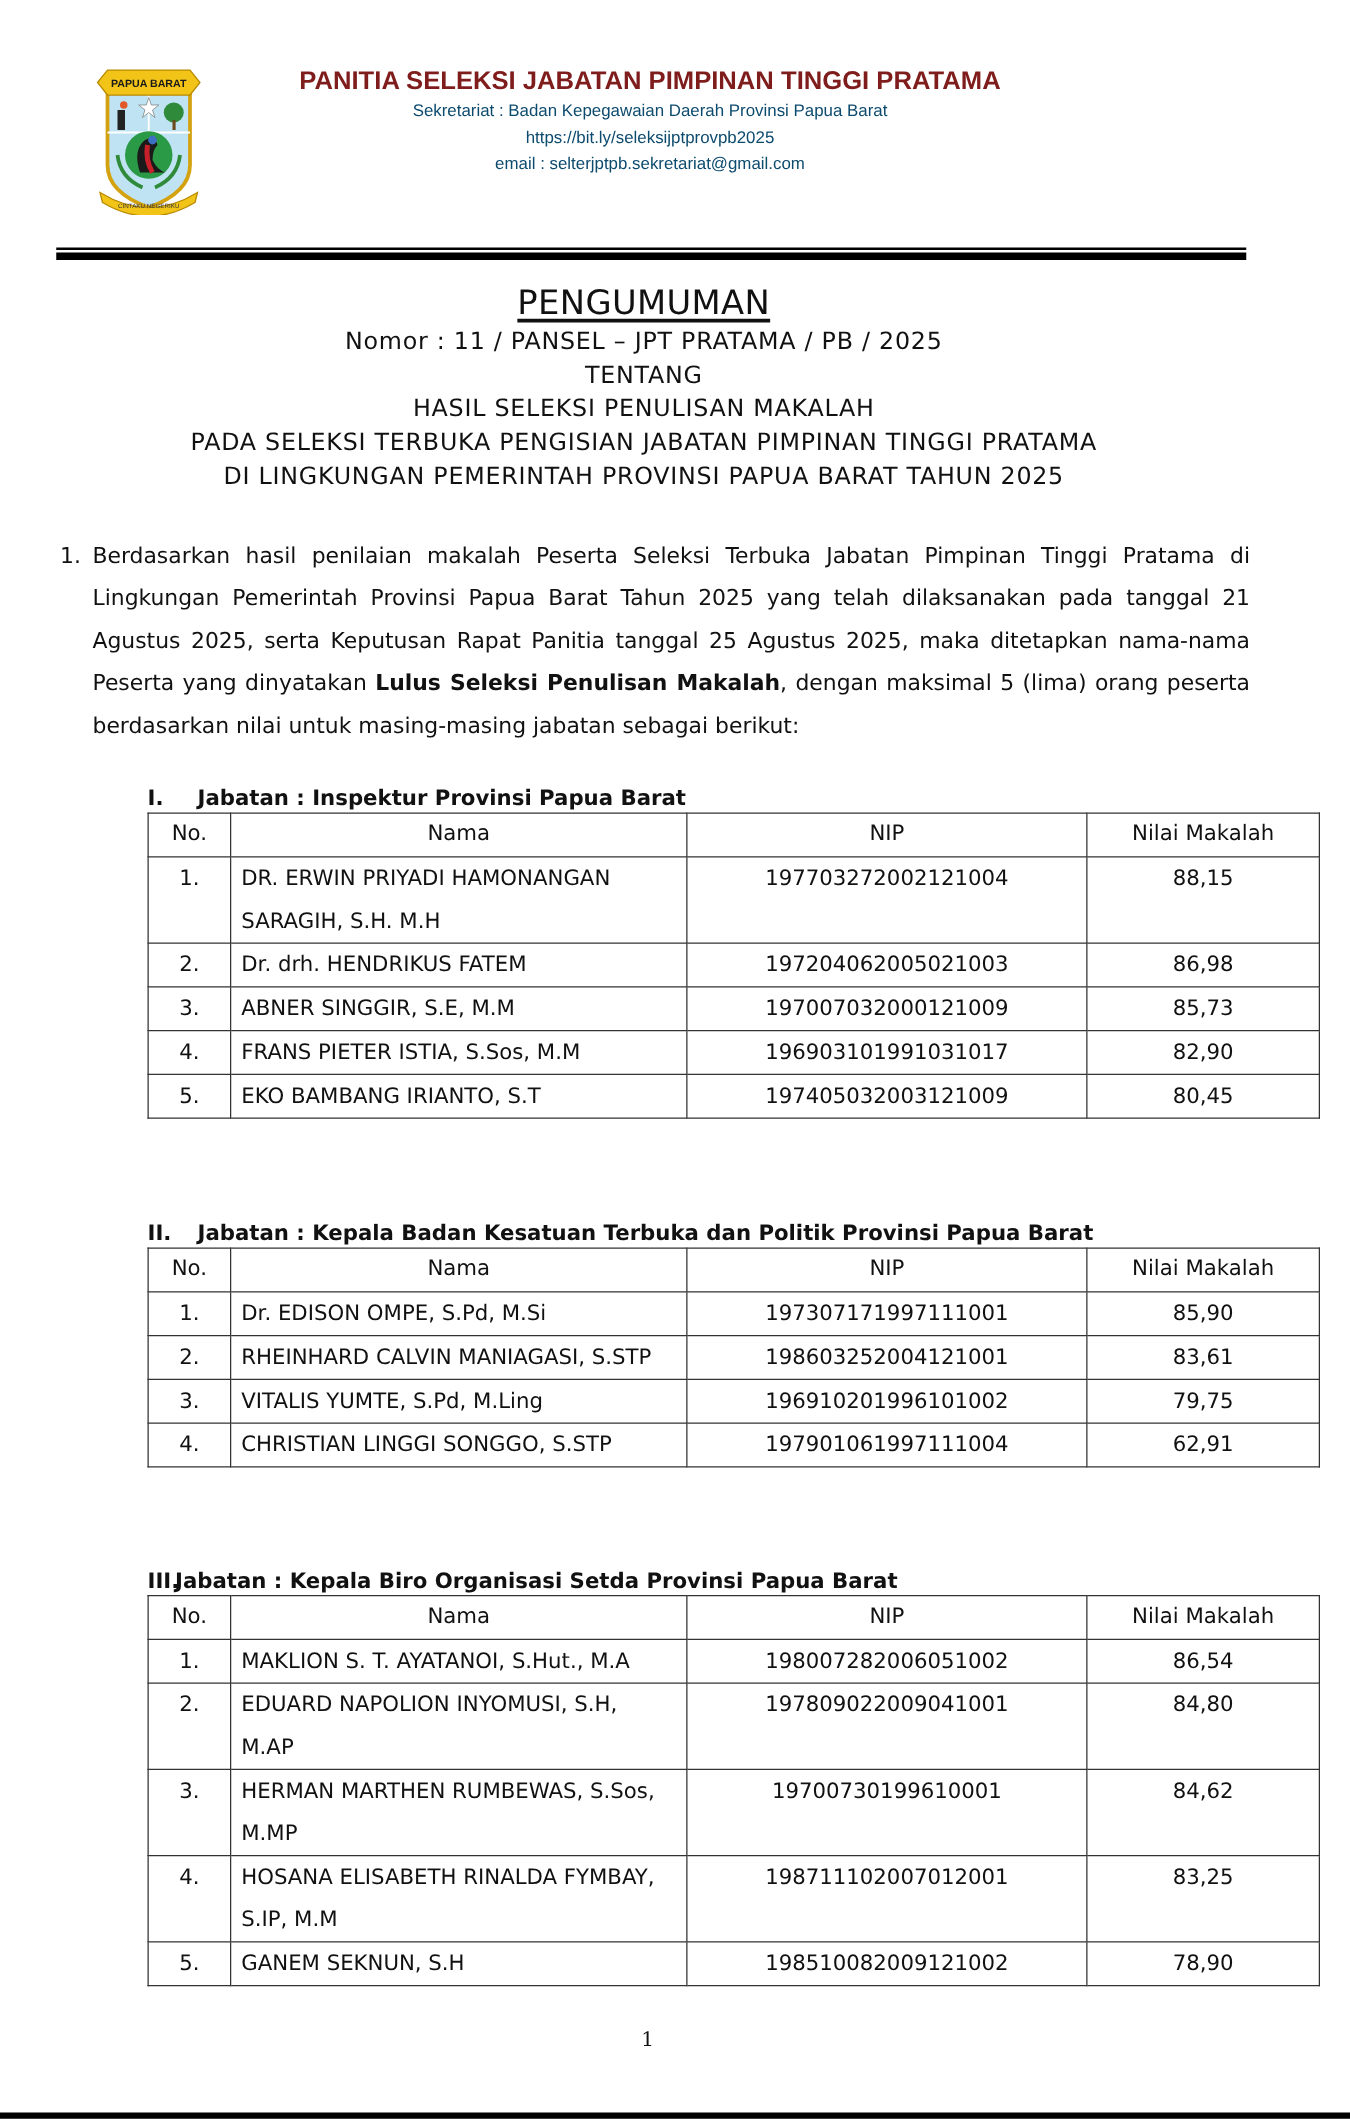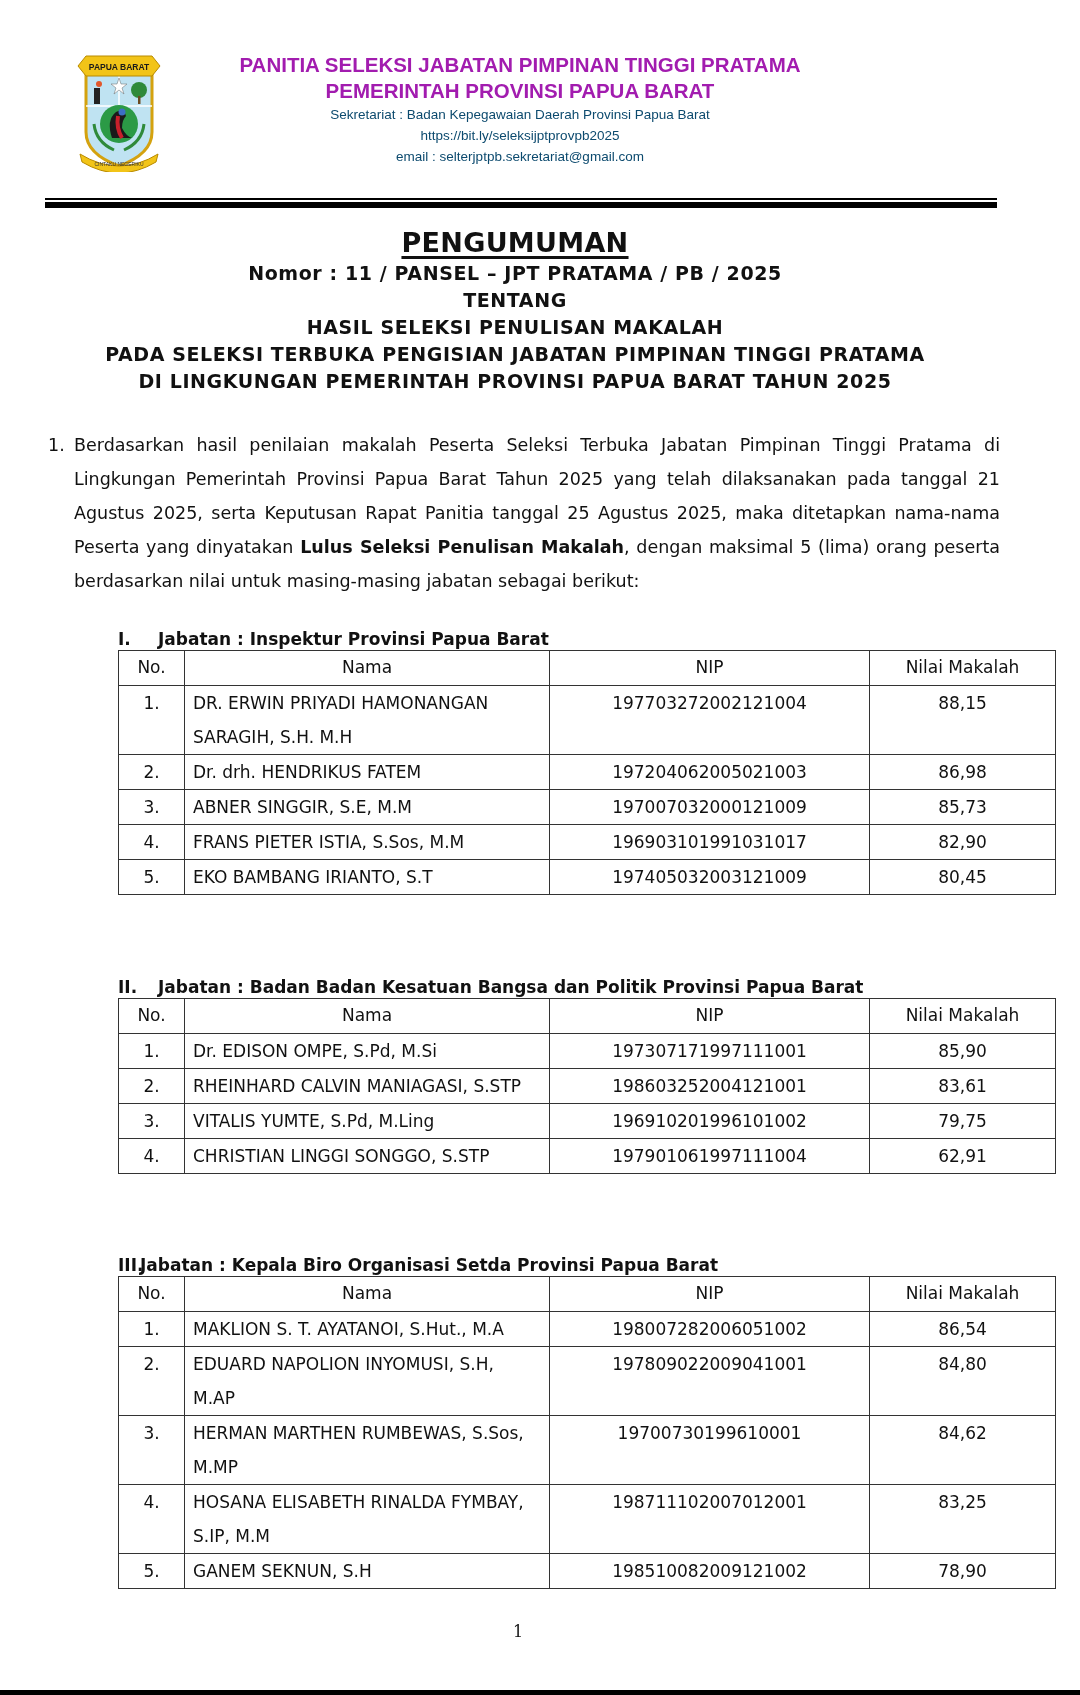--- a/index.html
+++ b/index.html
@@ -1,25 +1,25 @@
 <!DOCTYPE html>
 <html><head>
 <meta charset="utf-8">
 <style>
   html, body { margin: 0; padding: 0; background: #ffffff; }
   body { width: 1080px; height: 1695px; position: relative; overflow: hidden; color: #111; font-family: "DejaVu Sans", sans-serif; }
   .letterhead { position: absolute; left: 0; top: 0; width: 856px; height: 190px; margin-top: 20px; }
   .logo { position: absolute; left: 76px; top: 34px; width: 86px; height: 118px; }
   .lh-text { position: absolute; left: 180px; top: 32px; width: 680px; text-align: center; }
-  .lh-title1, .lh-title2 { font-family: "Liberation Sans", sans-serif; font-weight: bold; font-size: 20.5px; line-height: 26px; color: #a21caf; }
+  .lh-title1, .lh-title2 { font-family: "Liberation Sans", sans-serif; font-weight: bold; font-size: 20.5px; line-height: 26px; color: #7f1d1d; }
   .lh-line { font-family: "Liberation Sans", sans-serif; font-size: 13.5px; line-height: 21px; color: #0c4a6e; }
   .rule-thin { position: absolute; left: 45px; top: 178px; width: 952px; height: 2px; background: #000; }
   .rule-thick { position: absolute; left: 45px; top: 182px; width: 952px; height: 6px; background: #000; }
 
-  .heading { position: absolute; left: 0; top: 226px; width: 1030px; text-align: center; font-family: "DejaVu Sans", sans-serif; font-weight: bold; }
+  .heading { position: absolute; left: 0; top: 226px; width: 1030px; text-align: center; font-family: "DejaVu Sans", sans-serif; font-weight: normal; }
   .h-main { font-size: 27px; line-height: 34px; text-decoration: underline; text-underline-offset: 4px; text-decoration-thickness: 3px; letter-spacing: 0.3px; }
   .h-sub { font-size: 19px; line-height: 27px; letter-spacing: 0.6px; }
 
   .para { position: absolute; left: 48px; top: 428px; width: 952px; font-family: "DejaVu Sans", sans-serif; font-size: 17.5px; line-height: 34px; text-align: justify; }
   .para .num { position: absolute; left: 0; top: 0; }
   .para .body { margin-left: 26px; }
   .para b { font-weight: bold; }
 
   .section { position: absolute; left: 74px; width: 937px; padding-left: 44px; }
   .sec-title { font-family: "DejaVu Sans", sans-serif; font-weight: bold; font-size: 17px; line-height: 22px; height: 22px; }
@@ -65,21 +65,20 @@
 
     <path d="M18 70 Q20 88 38 96" stroke="#2f8a3a" stroke-width="3" fill="none"></path>
     <path d="M68 70 Q66 88 48 96" stroke="#2f8a3a" stroke-width="3" fill="none"></path>
 
     <path d="M4 100 Q43 124 82 100 L80 108 Q43 130 6 108 Z" fill="#f2c418" stroke="#b88a00" stroke-width="1"></path>
     <text x="43" y="112" text-anchor="middle" font-family="Liberation Sans, sans-serif" font-size="5" fill="#333">CINTAKU NEGERIKU</text>
   </svg>
 
   <div class="lh-text">
     <div class="lh-title1">PANITIA SELEKSI JABATAN PIMPINAN TINGGI PRATAMA</div>
-    <div class="lh-title2">PEMERINTAH PROVINSI PAPUA BARAT</div>
     <div class="lh-line">Sekretariat : Badan Kepegawaian Daerah Provinsi Papua Barat</div>
     <div class="lh-line">https://bit.ly/seleksijptprovpb2025</div>
     <div class="lh-line">email : selterjptpb.sekretariat@gmail.com</div>
   </div>
   <div class="rule-thin"></div>
   <div class="rule-thick"></div>
 </div>
 
 <div class="heading">
   <div class="h-main">PENGUMUMAN</div>
@@ -142,21 +141,21 @@
       <td class="c">5.</td>
       <td>EKO BAMBANG IRIANTO, S.T</td>
       <td class="c">197405032003121009</td>
       <td class="c">80,45</td>
     </tr>
   </tbody>
     </table>
 </div>
 
 <div class="section" style="top:976px;">
-  <div class="sec-title"><span class="roman">II.</span><span>Jabatan : Badan Badan Kesatuan Bangsa dan Politik Provinsi Papua Barat</span></div>
+  <div class="sec-title"><span class="roman">II.</span><span>Jabatan : Kepala Badan Kesatuan Terbuka dan Politik Provinsi Papua Barat</span></div>
   <table>
     <colgroup>
         <col class="no">
         <col class="nama">
         <col class="nip">
         <col class="nilai">
       </colgroup>
     <tbody>
         <tr>
       <th>No.</th>

